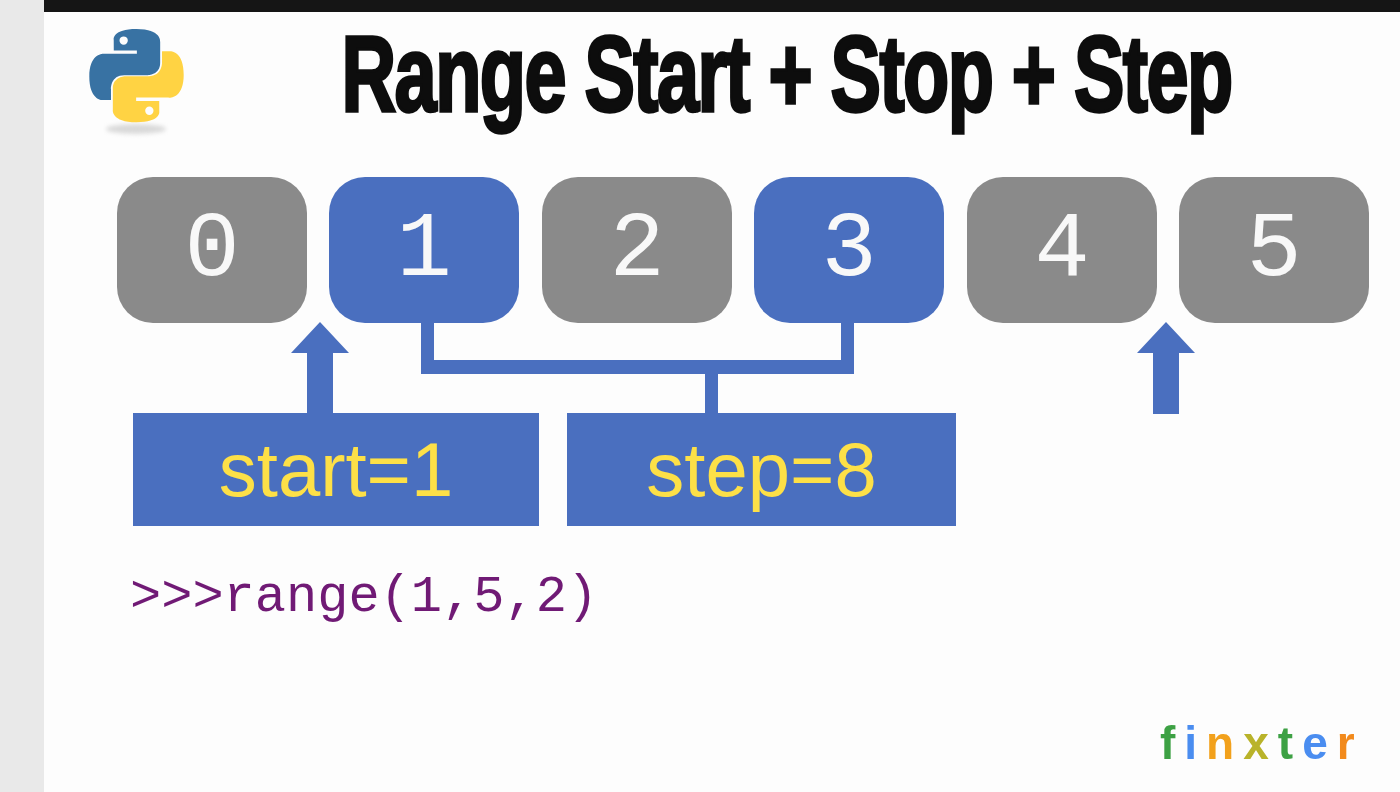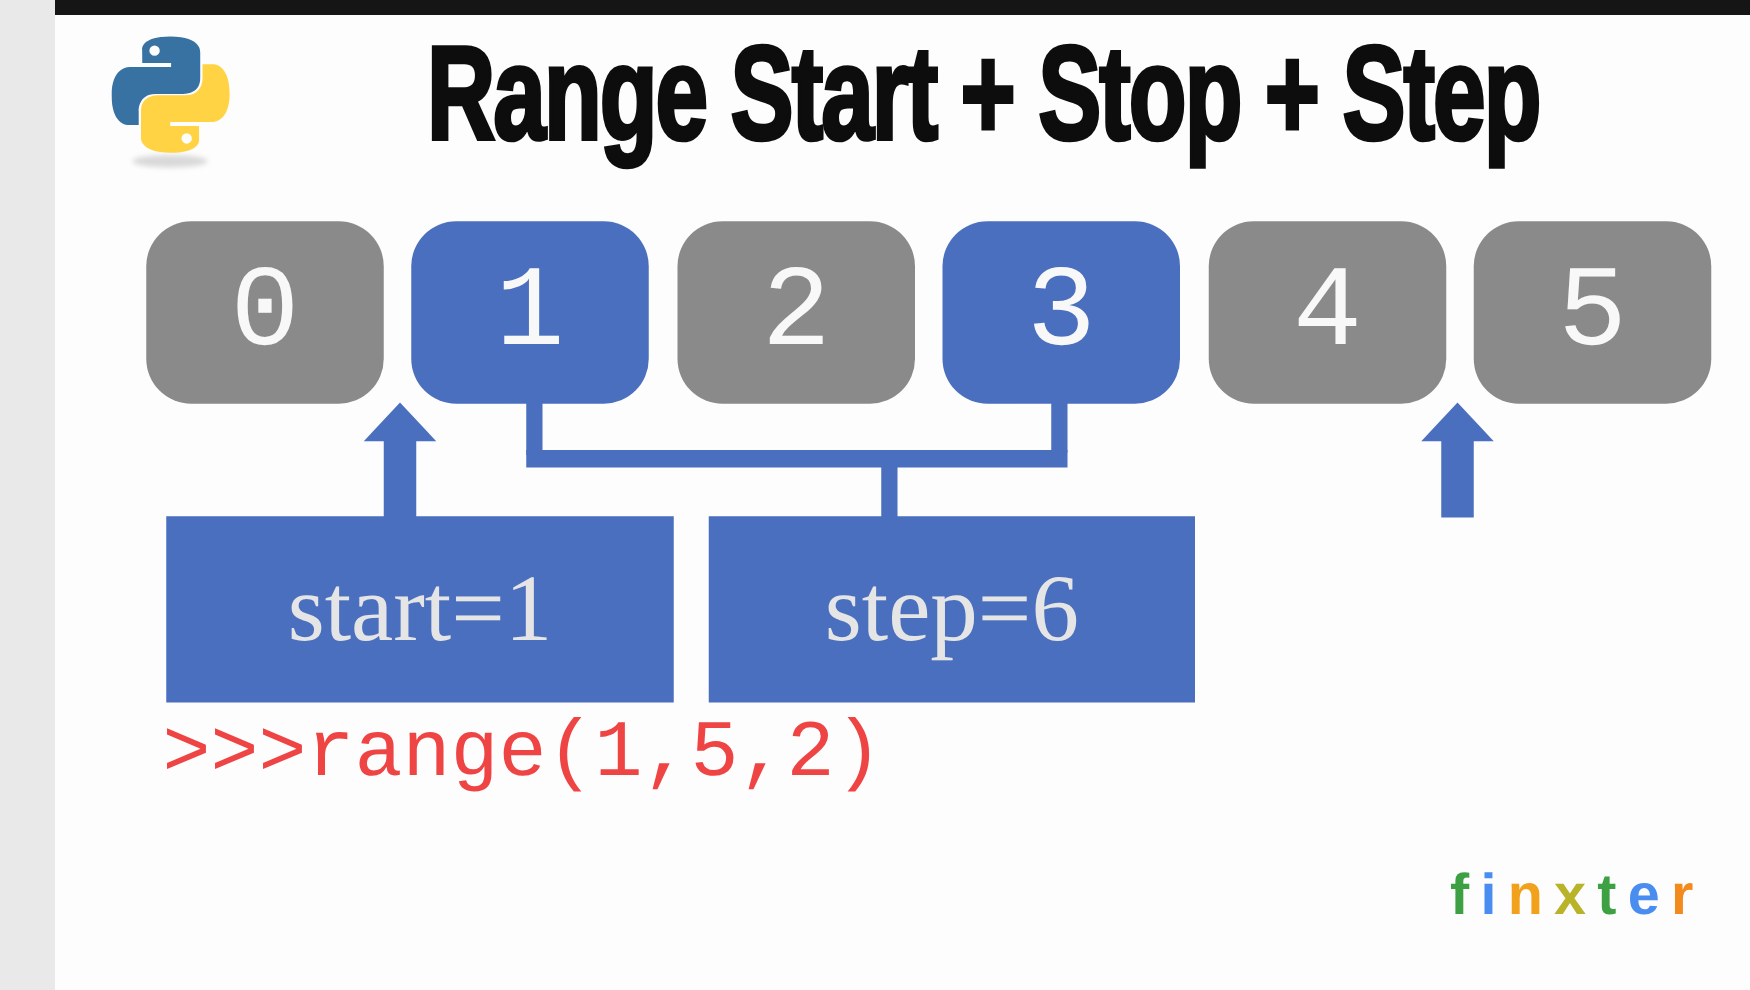--- a/index.html
+++ b/index.html
@@ -27,30 +27,30 @@
   .cell[data-variant="gray"]{background:#8a8a8a;}
   .cell[data-variant="blue"]{background:#4a6fbf;}
 
   
   .conn{position:absolute;background:#4a6fbf;}
   .arrow-head{position:absolute;width:0;height:0;
     border-left:29px solid transparent;border-right:29px solid transparent;
     border-bottom:31px solid #4a6fbf;}
 
   
-  .anno{position:absolute;top:413px;height:149px;background:#4a6fbf;
+  .anno{position:absolute;top:413px;height:113px;background:#4a6fbf;
     display:flex;align-items:center;justify-content:center;
-    font-family:Liberation Serif, serif;font-size:76px;color:#e5e5e5;white-space:pre;}
+    font-family:Liberation Sans, sans-serif;font-size:76px;color:#fde047;white-space:pre;}
 
   
   .code-line{position:absolute;left:86px;font-family:"Liberation Mono",monospace;
-    font-size:64px;color:#ef4444;white-space:pre;}
+    font-size:52px;color:#701a75;white-space:pre;}
 
   
-  .brand{position:absolute;left:1116px;top:688px;font-size:46px;font-weight:700;
+  .brand{position:absolute;left:1116px;top:716px;font-size:46px;font-weight:700;
     letter-spacing:9px;font-family:"Liberation Sans",sans-serif;white-space:nowrap;}
 </style>
 </head>
 <body>
 
 <div class="canvas">
 
   <div class="topbar"></div>
 
   <div class="logo-shadow"></div>
@@ -76,21 +76,21 @@
 
   <div class="arrow-head" style="left:1093px;top:322px"></div>
   <div class="conn" style="left:1109px;top:350px;width:26px;height:64px"></div>
 
   <div class="conn" style="left:377px;top:318px;width:13px;height:46px"></div>
   <div class="conn" style="left:377px;top:360px;width:433px;height:14px"></div>
   <div class="conn" style="left:797px;top:318px;width:13px;height:44px"></div>
   <div class="conn" style="left:661px;top:372px;width:13px;height:42px"></div>
 
   <div class="anno" style="left:89px;width:406px">start=1</div>
-  <div class="anno" style="left:523px;width:389px">step=6</div>
+  <div class="anno" style="left:523px;width:389px">step=8</div>
 
   <div class="code-line" style="top:568px">&gt;&gt;&gt;range(1,5,2)</div>
 
   <div class="brand">
     <span style="color: rgb(61, 161, 68);">f</span><span style="color: rgb(74, 141, 240);">i</span><span style="color: rgb(242, 161, 28);">n</span><span style="color: rgb(185, 179, 42);">x</span><span style="color: rgb(61, 161, 68);">t</span><span style="color: rgb(74, 141, 240);">e</span><span style="color: rgb(242, 138, 28);">r</span>
   </div>
 
 </div>
 
 </body></html>

